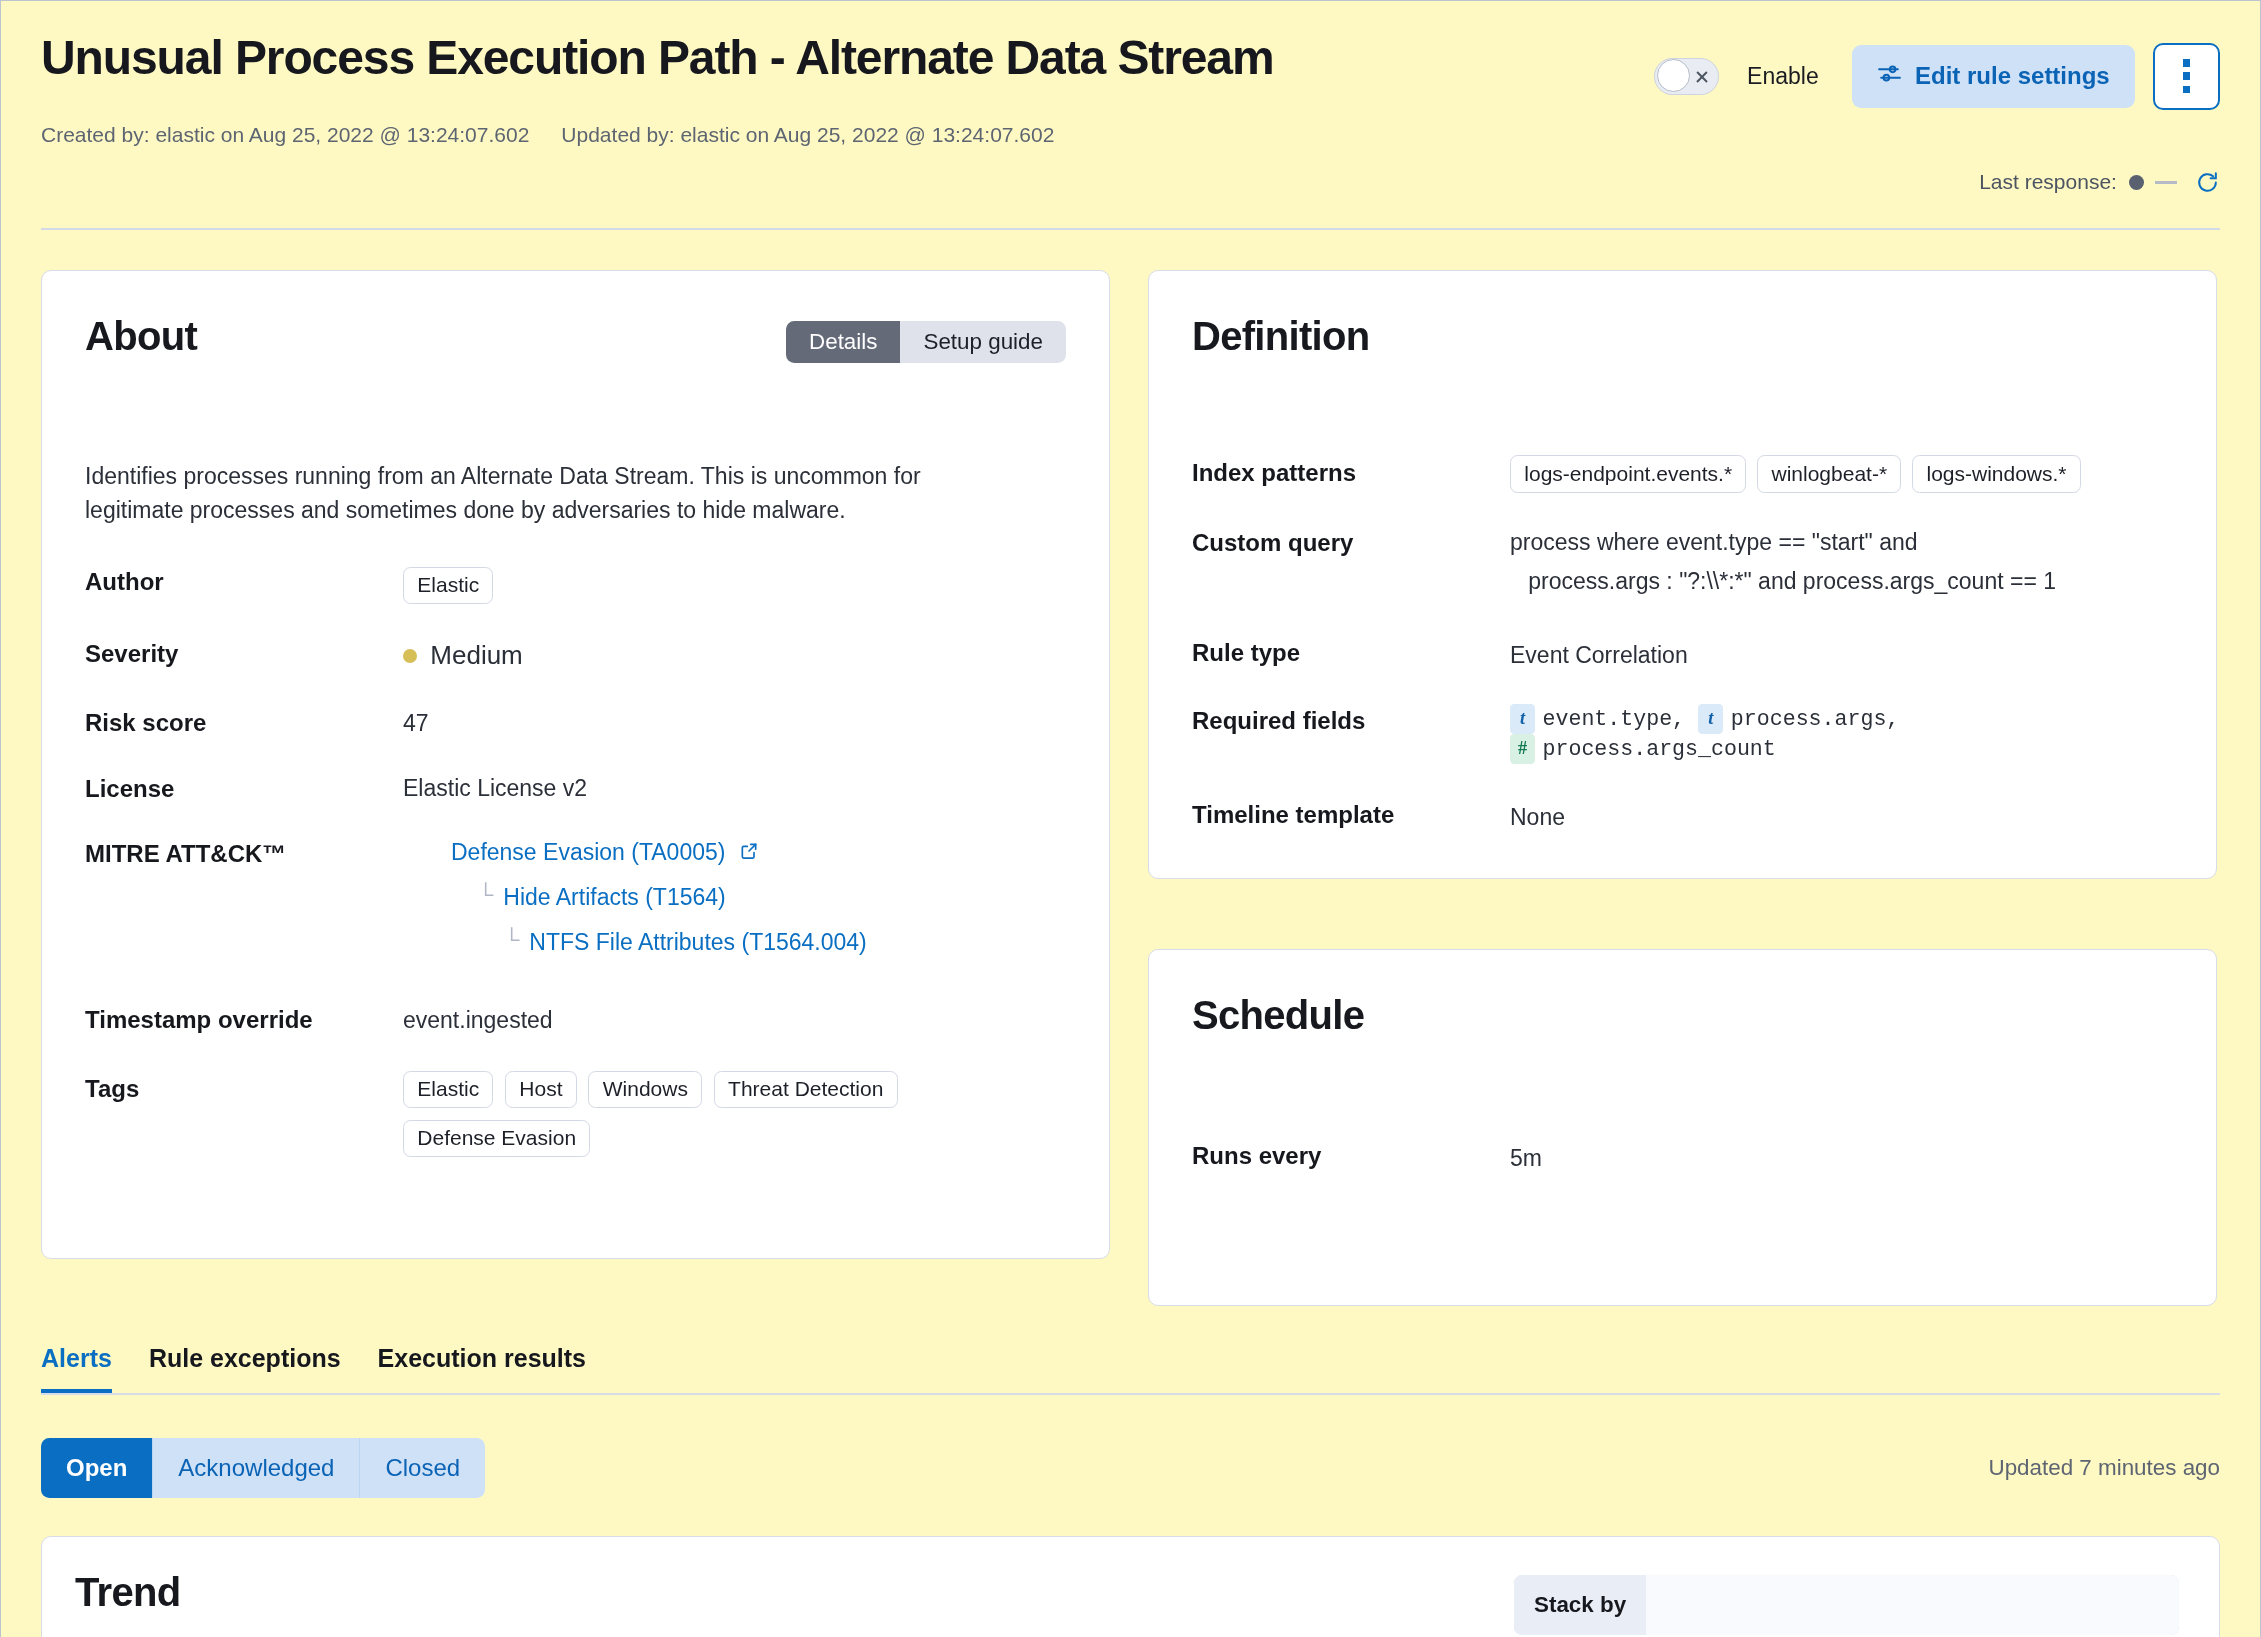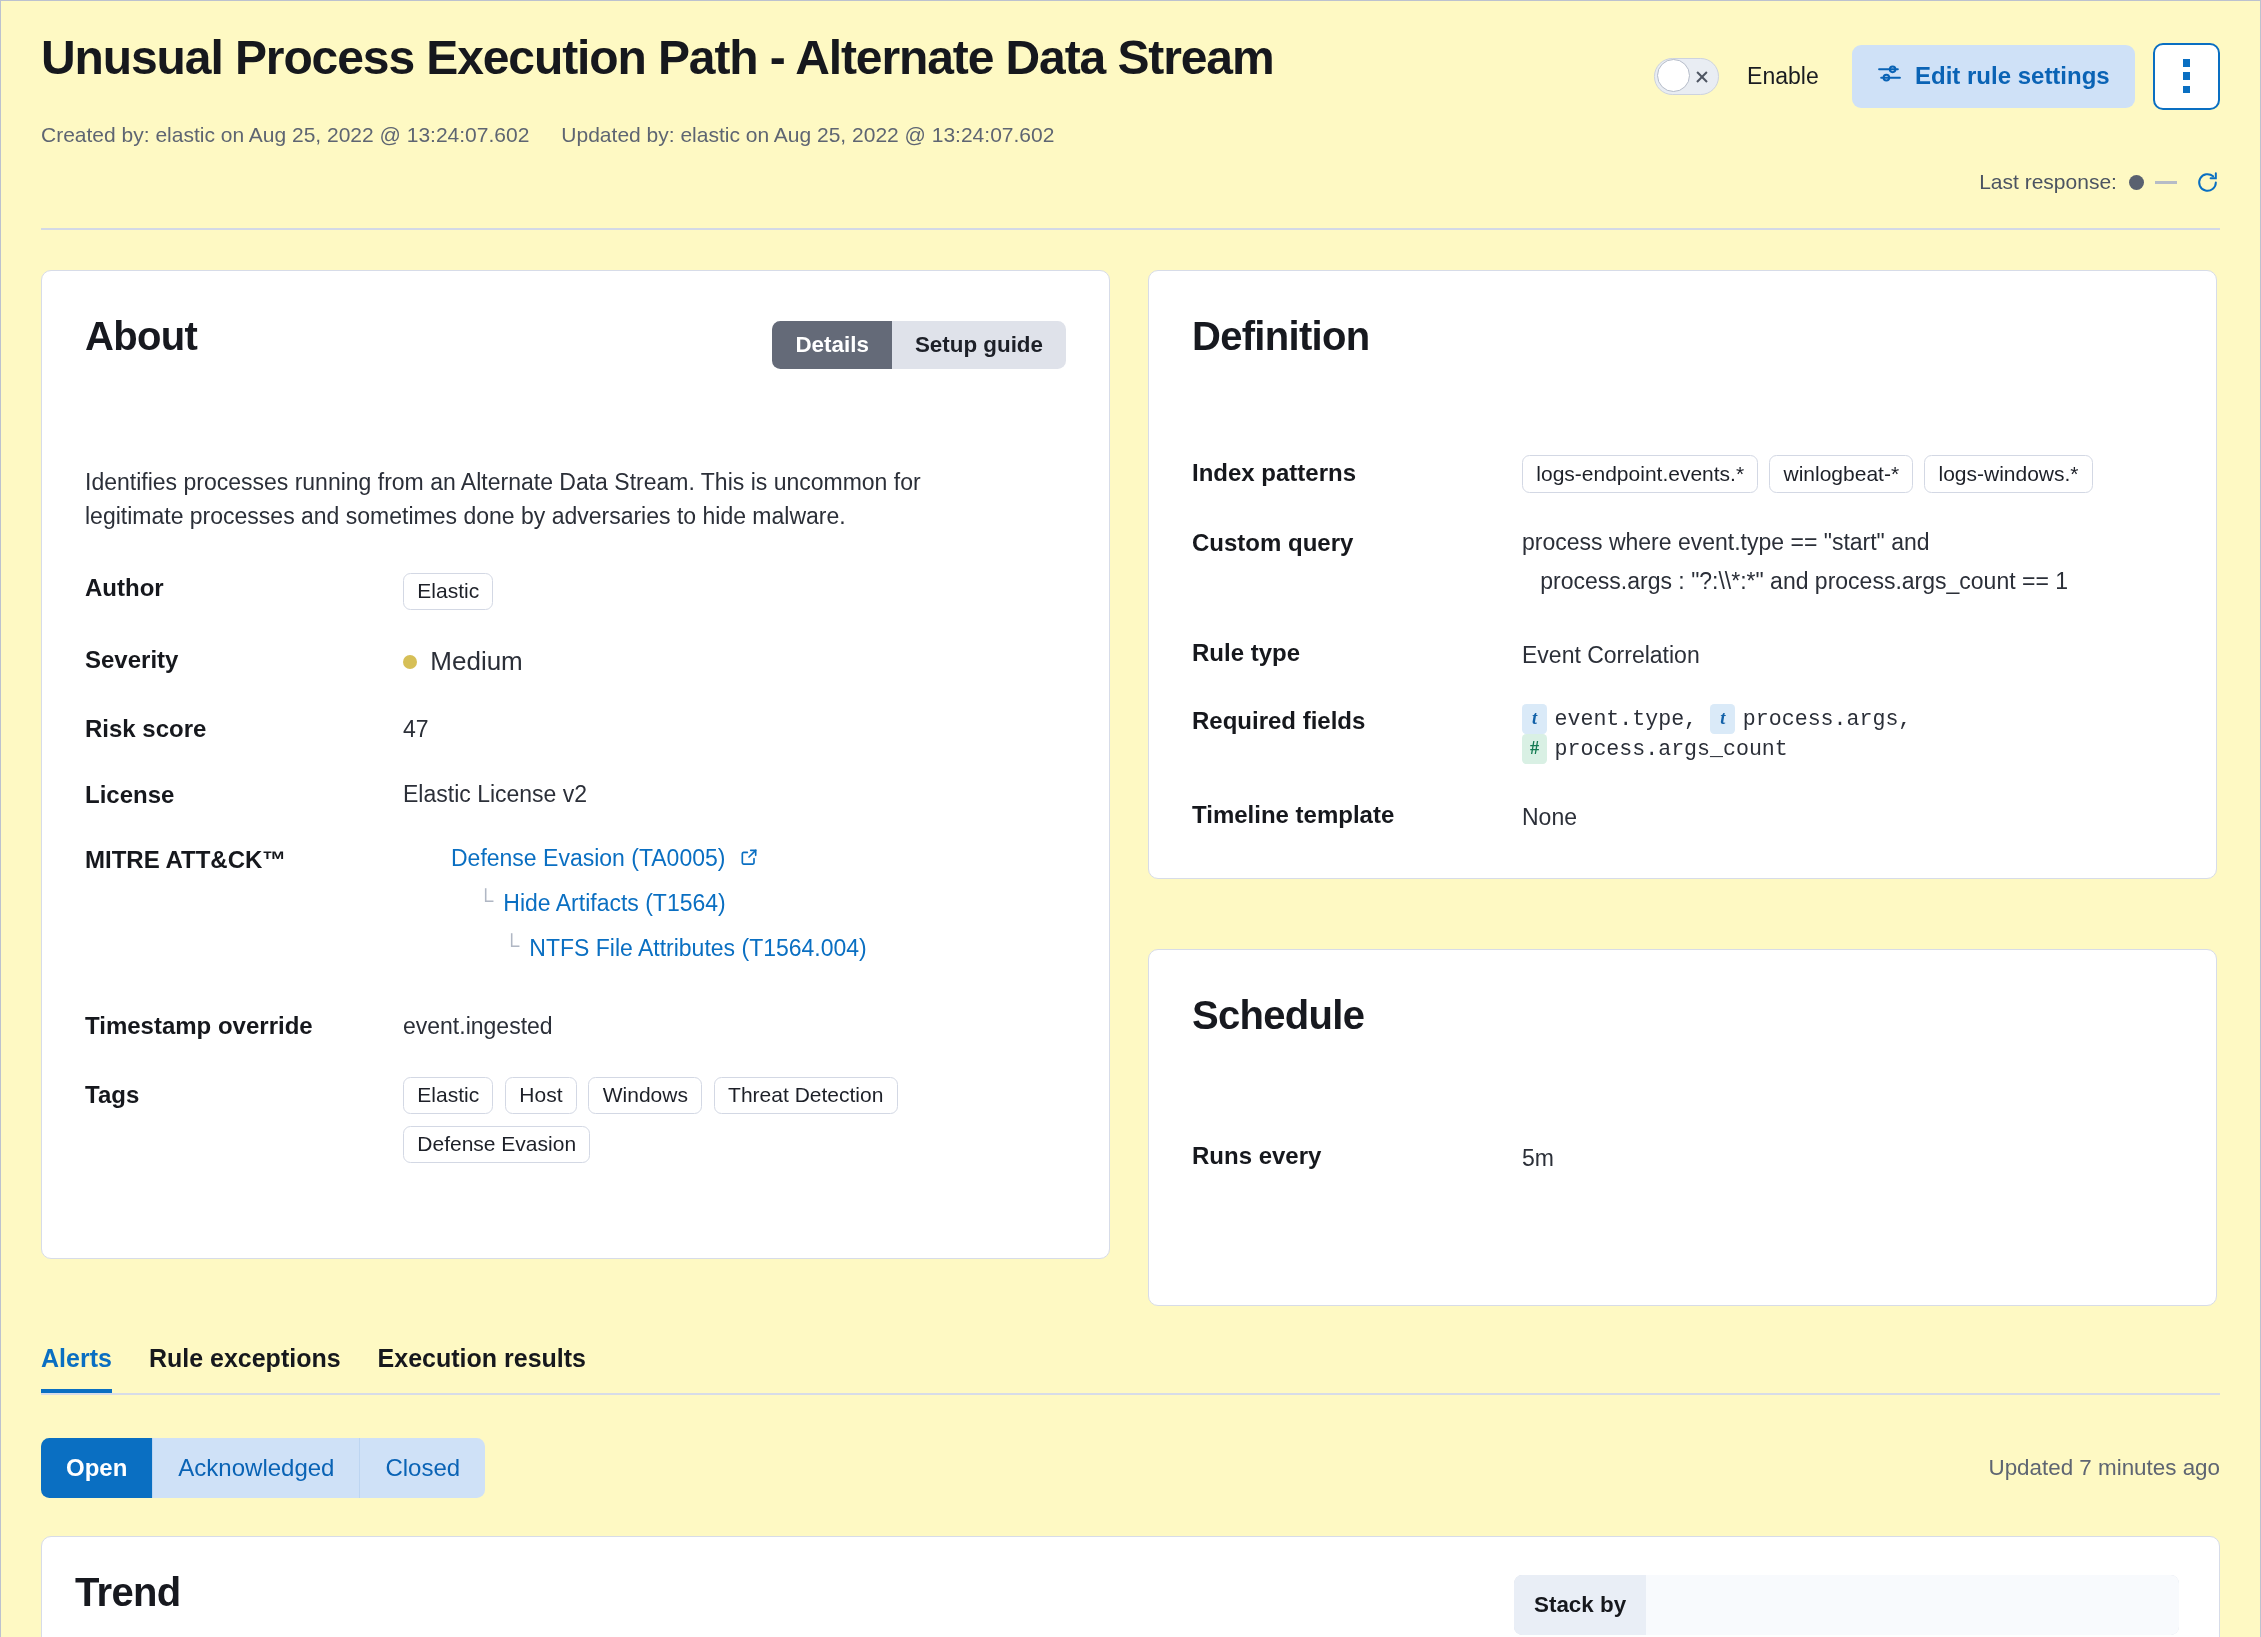--- a/index.html
+++ b/index.html
@@ -96,23 +96,22 @@
   .card-sched { margin-top: 70px; padding: 43px 46px 83px 43px; min-height: 357px;}
 
   .panel-title { font-size: 40px; font-weight: 700; letter-spacing: -0.7px; color: #17191f; }
 
   .about-head { display: flex; align-items: flex-start; }
   .seg {
     margin-left: auto; display: flex; border-radius: 8.3px; overflow: hidden;
     margin-top: 6.7px;
   }
   .seg button {
-    border: none; cursor: pointer; font-size: 22.4px; height: 48px; padding: 0 23px;
+    border: none; cursor: pointer; font-size: 22.4px; height: 42px; padding: 0 23px;
     font-family: "Liberation Sans", sans-serif;
-    font-weight: bold;
   }
   .seg .on  { background: #646a78; color: #ffffff; }
   .seg .off { background: #dfe2ea; color: #1d2028; }
 
   .about-desc {
     margin-top: 96px; font-size: 23px; line-height: 1.48; color: #2b2f38;
     max-width: 931px;
   }
 
   .rows { margin-top: 37px; }
@@ -136,21 +135,21 @@
   .lnk { color: #0a6fc2; font-size: 23px; text-decoration: none; cursor: pointer; }
   .mitre-sub { display: flex; align-items: flex-start; gap: 10px; margin-top: 14px; }
   .mitre-sub.l2 { padding-left: 27px; }
   .mitre-sub.l3 { padding-left: 53px; }
   .elbow { color: #b0b7c4; font-size: 21.6px; line-height: 1.18; }
   .ext { display:inline-block; width: 20px; height: 20px; margin-left: 7.5px; vertical-align: -1.7px;}
 
   
   .drow { display: flex; align-items: flex-start; margin-bottom: 33px; }
   .drow-label { width: 318px; flex: none; font-size: 24px; font-weight: 700; color: #16181d; padding-top: 3.3px; }
-  .drow-val { font-size: 23px; color: #2b2f38; line-height: 1.4; padding-top: 3.3px; margin-left: 12px; }
+  .drow-val { font-size: 23px; color: #2b2f38; line-height: 1.4; padding-top: 3.3px; }
   .idx-list { display: flex; flex-wrap: wrap; gap: 10.8px; padding-top: 0; }
   .mono { font-family: "Liberation Mono", monospace; font-size: 21.6px; color: #2b2f38; }
   .q-l1 { }
   .q-l2 { padding-left: 18.3px; margin-top: 7.5px; }
   .fieldchip { display: inline-flex; align-items: center; gap: 0; }
   .ficon {
     display: inline-flex; align-items: center; justify-content: center;
     width: 25px; height: 30px; border-radius: 4.2px; font-size: 18.3px;
     font-family: "Liberation Serif", serif; font-style: italic; font-weight: 700;
     margin-right: 7.5px;

